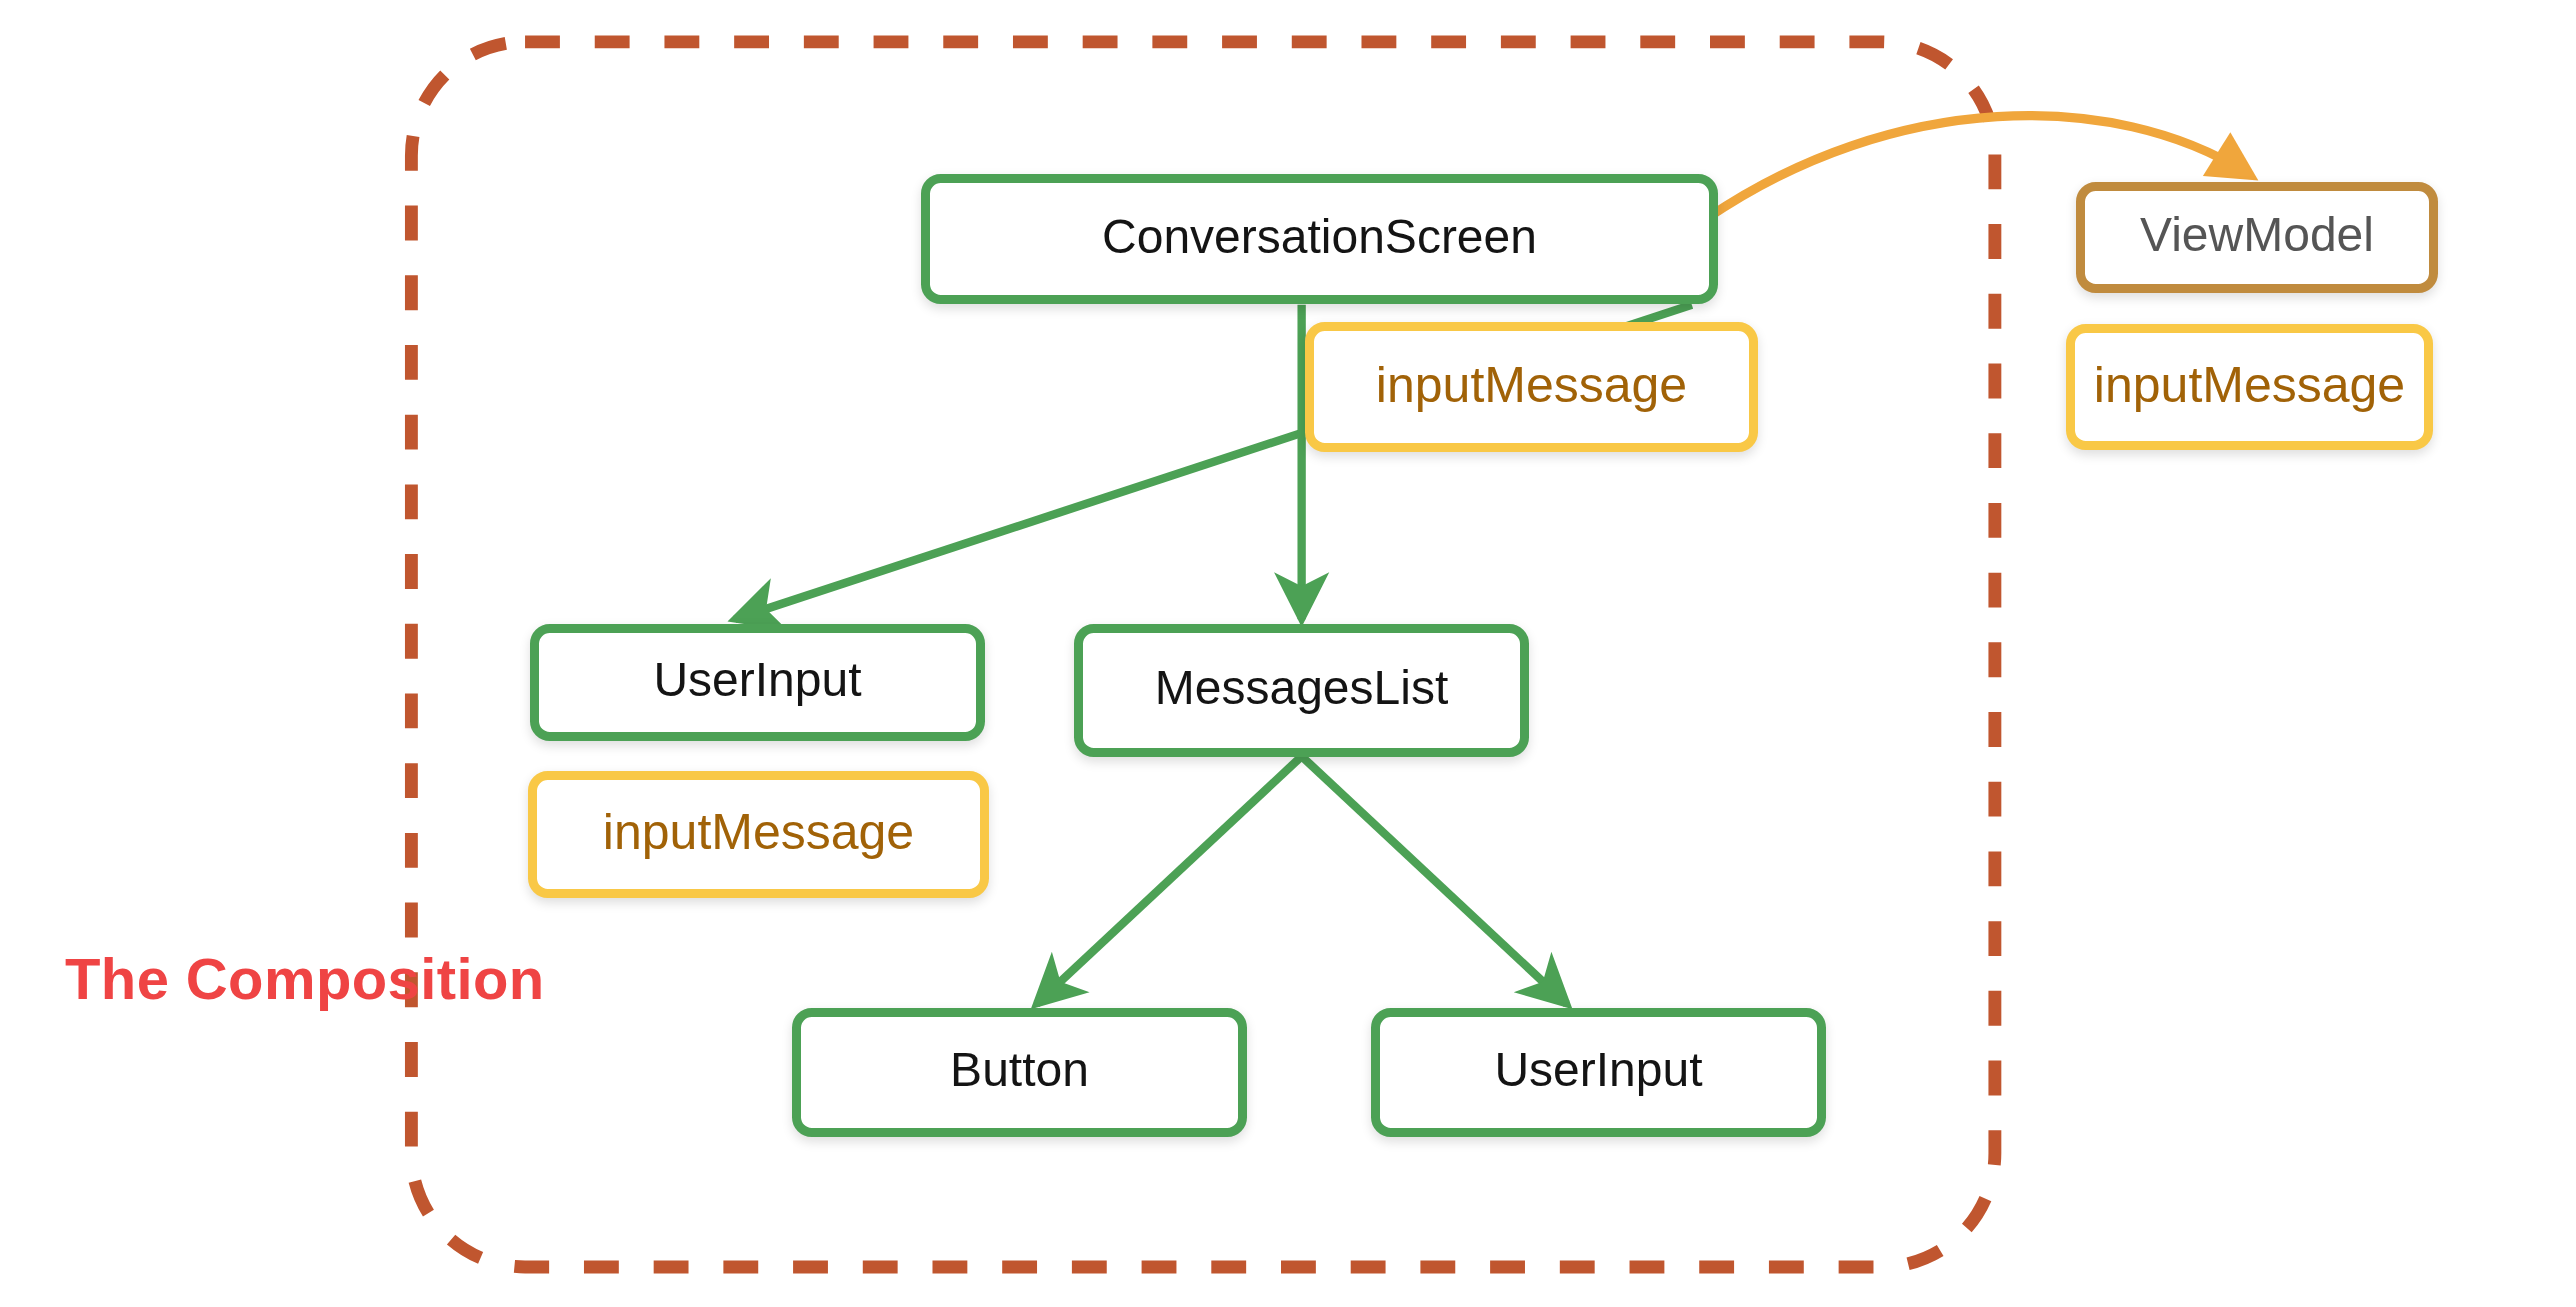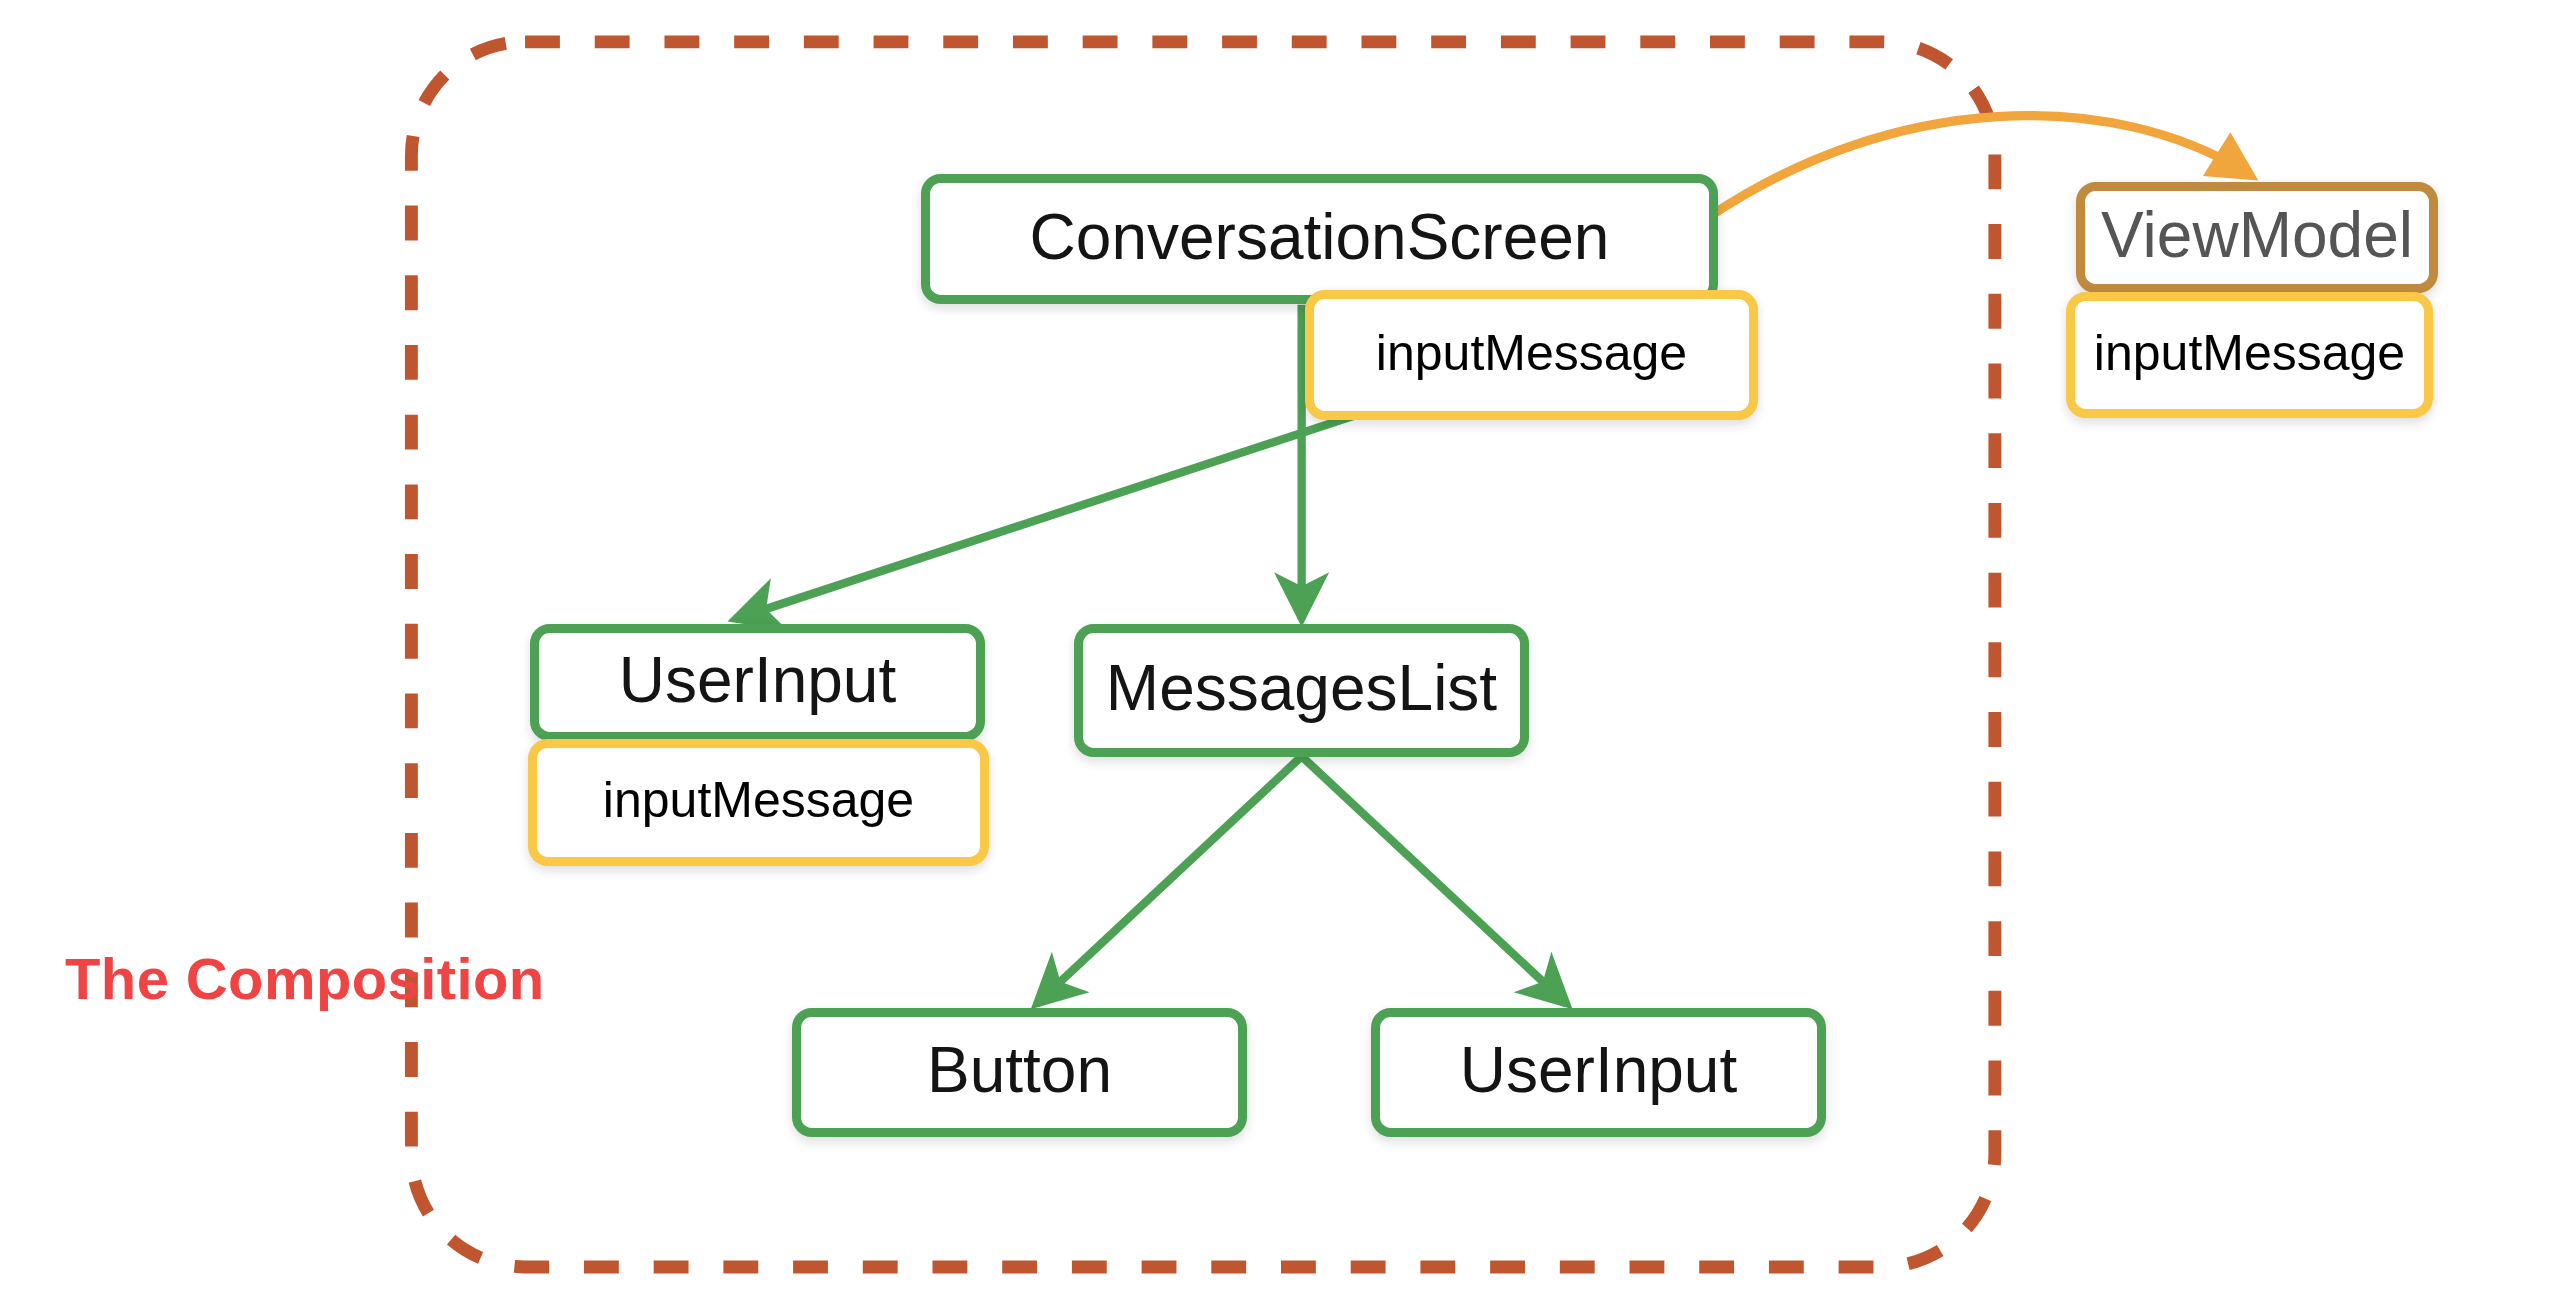--- a/index.html
+++ b/index.html
@@ -48,25 +48,26 @@
     border: 9.8px solid #4CA155;
     color: #141414;
   }
   .node.viewmodel {
     border: 9.8px solid #C08B3E;
     color: #555555;
     margin-left: 8px;
   }
   .node.state {
     border: 9.8px solid #F9C846;
-    color: #000000;
+    color: #a16207;
+    margin-top: 32px;
   }
 
   .node .label {
-    font-size: 64px;
+    font-size: 48px;
     font-weight: 400;
     letter-spacing: 0px;
   }
   .node.state .label {
     font-size: 50px;
   }
 
   
   #node-conversation-screen { left: 921px; top: 174px;  width: 797px; height: 130px; }
   #node-conversation-state  { left: 1305px; top: 290px;  width: 453px;  height: 130px; z-index: 6; }

